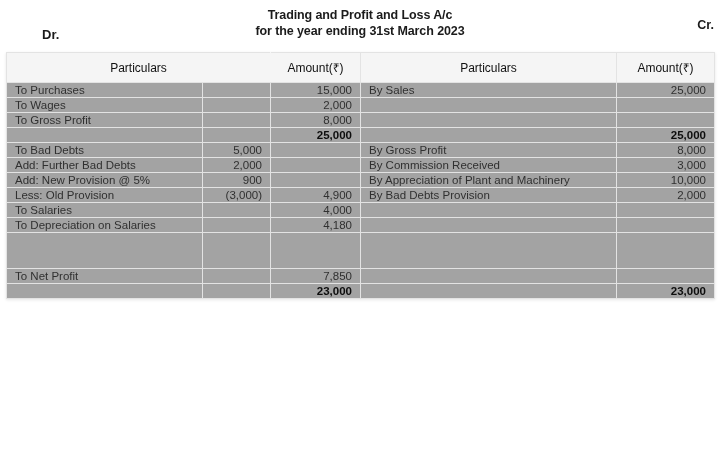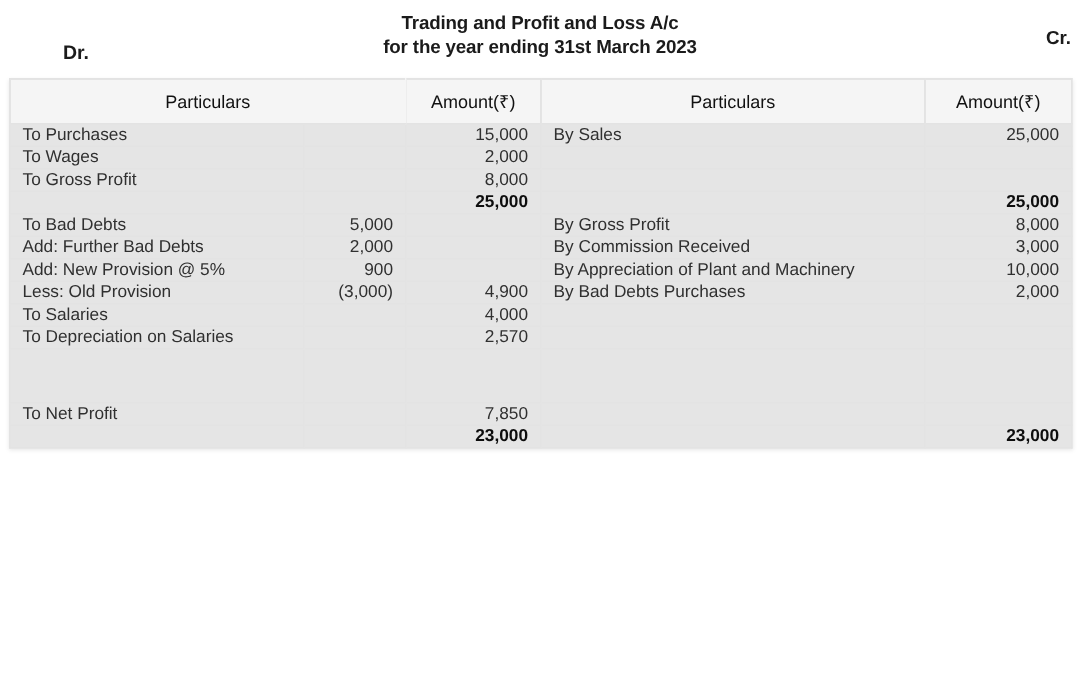--- a/index.html
+++ b/index.html
@@ -61,21 +61,21 @@
 
   
   .ledger {
     position: absolute;
     left: 6px;
     top: 52px;
     width: 708px;
     border-collapse: collapse;
     table-layout: fixed;
     font-size: 11.5px;
-    background: #e5e5e5;
+    background: #a3a3a3;
     box-shadow: 0 1px 3px rgba(0,0,0,0.10);
   }
   .ledger td, .ledger th {
     border: 1px solid #e3e3e3;
     padding: 0 8px;
     vertical-align: middle;
     font-weight: normal;
     white-space: nowrap;
     overflow: hidden;
   }
@@ -204,34 +204,34 @@
         <td class="p-cell">Add: New Provision @ 5%</td>
         <td class="s-cell">900</td>
         <td class="a-cell merge-mid"></td>
         <td class="p-cell">By Appreciation of Plant and Machinery</td>
         <td class="a-cell">10,000</td>
       </tr>
       <tr>
         <td class="p-cell">Less: Old Provision</td>
         <td class="s-cell">(3,000)</td>
         <td class="a-cell merge-bottom">4,900</td>
-        <td class="p-cell">By Bad Debts Purchases</td>
+        <td class="p-cell">By Bad Debts Provision</td>
         <td class="a-cell">2,000</td>
       </tr>
       <tr>
         <td class="p-cell">To Salaries</td>
         <td class="s-cell"></td>
         <td class="a-cell">4,000</td>
         <td class="p-cell"></td>
         <td class="a-cell"></td>
       </tr>
       <tr>
         <td class="p-cell">To Depreciation on Salaries</td>
         <td class="s-cell"></td>
-        <td class="a-cell">2,570</td>
+        <td class="a-cell">4,180</td>
         <td class="p-cell"></td>
         <td class="a-cell"></td>
       </tr>
       <tr class="tall-row">
         <td class="p-cell"></td>
         <td class="s-cell"></td>
         <td class="a-cell"></td>
         <td class="p-cell"></td>
         <td class="a-cell"></td>
       </tr>

